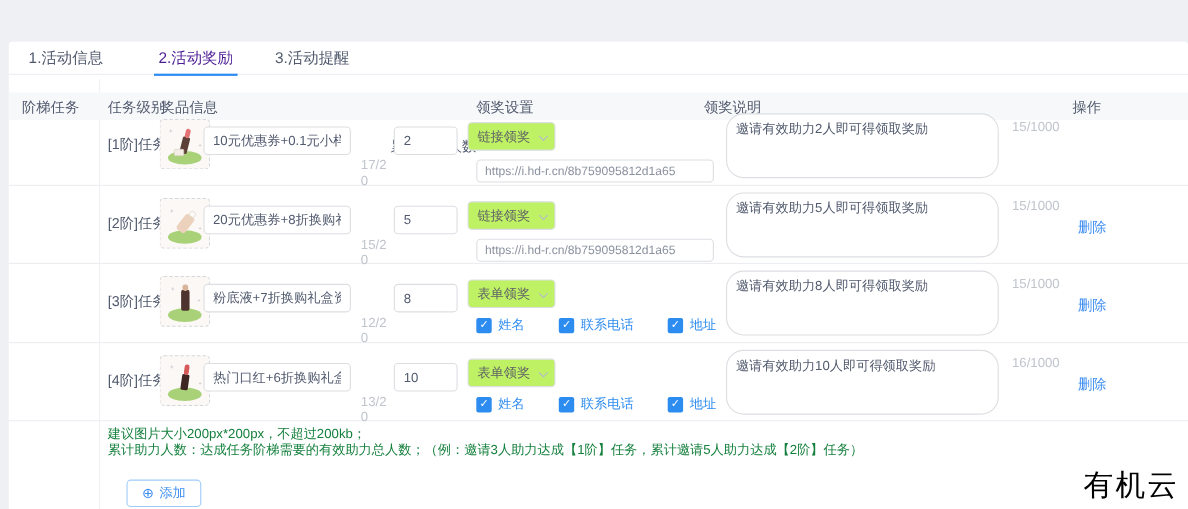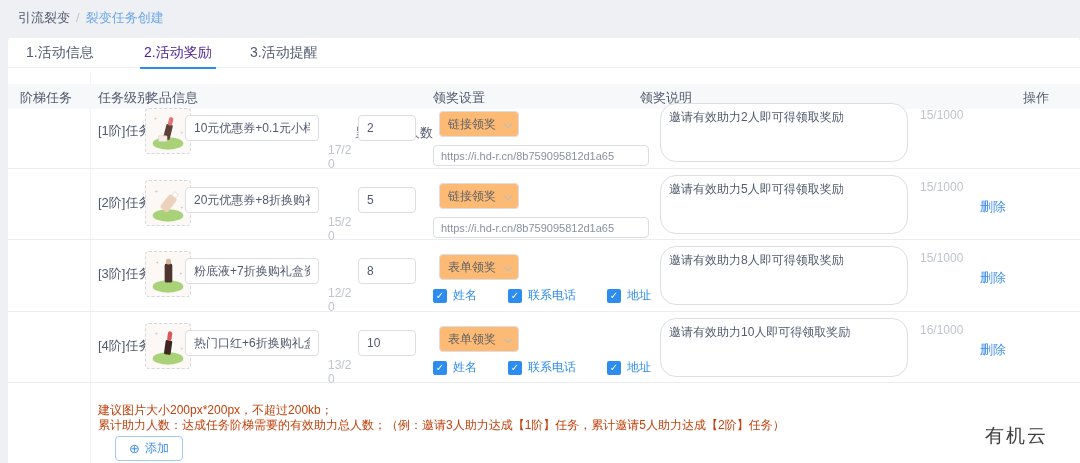--- a/index.html
+++ b/index.html
@@ -28,72 +28,69 @@
 
   
   .thead { position:absolute; left:0; right:0; top:46px; height:25px; background:#f7f8fa; font-size:13px; color:#515a6e; font-weight:500; }
   .thead span { position:absolute; top:5px; white-space:nowrap; }
   .h-steplabel { left:12px; }
   .h-level { left:90px; }
   .h-prize { left:138px; }
   .h-count { left:347px;margin-top:35px; }
   .h-setting { left:425px; }
   .h-desc { left:632px; }
-  .h-action { left:967px;margin-left:48px; }
+  .h-action { left:967px; }
 
   
   .row { position:absolute; left:0; right:0; height:71px; border-bottom:1px solid #ebedf0; }
   .row-1 { top:59px; height:72px; }
   .row-2 { top:131px; }
   .row-3 { top:202px; height:72px; }
   .row-4 { top:274px; }
 
   .level { position:absolute; left:90px; top:25px; font-size:13px; color:#515a6e; white-space:nowrap; }
   .thumb { position:absolute; left:137px; top:11px; width:46px; height:46px; border:1px dashed #d4d7dc; border-radius:4px; background:#fbf8f5; overflow:hidden; cursor:pointer; }
   .thumb svg { display:block; width:100%; height:100%; }
 
   .input { border:1px solid #dcdee2; border-radius:4px; background:#fff; color:#515a6e; font-size:12px; outline:none; font-family:inherit; }
   .prize-input { position:absolute; left:177px; top:18px; width:134px; height:26px; padding:0 8px; }
   .prize-count { position:absolute; left:320px; top:21px; width:28px; font-size:12px; line-height:14px; color:#c0c4cc; word-break:break-all;margin-top:25px; }
   .helpers-input { position:absolute; left:350px; top:18px; width:58px; height:26px; padding:0 8px; }
 
-  .claim-select { position:absolute; left:431px; top:14px; width:80px; height:26px; border:1px solid #dcdee2; border-radius:4px; background:#fdba74; font-size:12px; color:#606266; line-height:24px; padding:0 18px 0 8px; cursor:pointer; }
+  .claim-select { position:absolute; left:417px; top:14px; width:80px; height:26px; border:1px solid #dcdee2; border-radius:4px; background:#bef264; font-size:12px; color:#606266; line-height:24px; padding:0 18px 0 8px; cursor:pointer; }
   .chevron { position:absolute; right:7px; top:9px; width:6px; height:6px; border-right:1px solid #b6bcc6; border-bottom:1px solid #b6bcc6; transform:rotate(45deg); }
 
   .claim-url { position:absolute; left:425px; top:48px; width:216px; height:21px; padding:0 7px; font-size:11px; color:#8a919f; white-space:nowrap; overflow:hidden; text-overflow:clip; }
 
   .cb-group { position:absolute; left:425px; top:47px; display:flex; gap:31px; align-items:center; }
   .cb { display:flex; align-items:center; gap:6px; cursor:pointer; }
   .cb-box { width:14px; height:14px; background:#2d8cf0; border-radius:2px; color:#fff; font-size:10px; line-height:14px; text-align:center; }
   .cb-box::before { content:"✓"; }
   .cb-label { font-size:12px; color:#2d8cf0; white-space:nowrap; }
 
   .desc-area { position:absolute; left:652px; top:6px; width:248px; height:59px; border:1px solid #dcdee2; border-radius:16px; padding:5px 8px; font-size:12px; line-height:16px; color:#515a6e; resize:none; outline:none; font-family:inherit; background:#fff; }
   .desc-count { position:absolute; left:912px; top:11px; font-size:12px; color:#c0c4cc; white-space:nowrap; }
   .delete-link { position:absolute; left:972px; top:29px; font-size:13px; color:#3e8ef0; cursor:pointer; white-space:nowrap; }
 
   
-  .hints { position:absolute; left:90px; top:349px; font-size:12px; color:#c2410c; line-height:15px;margin-top:16px; }
+  .hints { position:absolute; left:90px; top:349px; font-size:12px; color:#15803d; line-height:15px; }
   .hints div { white-space:nowrap; }
 
   
   .add-btn { position:absolute; left:107px; top:398px; height:25px; padding:0 13px; background:#fff; border:1px solid #9fcbfa; border-radius:4px; color:#3e8ef0; font-size:12px; line-height:23px; cursor:pointer; display:flex; align-items:center; gap:5px; }
   .icon-circle-plus::before { content:"⊕"; font-size:13px; }
 
   
-  .watermark { position:absolute; left:977px; top:385px; font-size:19px; letter-spacing:2px; color:#404040; text-shadow:1px 1px 0 #ffffff; pointer-events:none;text-align:right; }
+  .watermark { position:absolute; left:977px; top:385px; font-size:27px; letter-spacing:2px; color:#000000; text-shadow:1px 1px 0 #ffffff; pointer-events:none;text-align:right; }
 </style>
 </head>
 <body>
 
 <div class="screen">
 
-  <div class="breadcrumb">
-    <span>引流裂变</span><span class="sep">/</span><span class="crumb-link">裂变任务创建</span>
-  </div>
 
   <div class="card">
 
     <div class="tabbar">
       <span class="tab tab-1">1.活动信息</span>
       <span class="tab tab-2">2.活动奖励</span>
       <span class="tab tab-3">3.活动提醒</span>
     </div>
 
     <div class="v-sep"></div>

